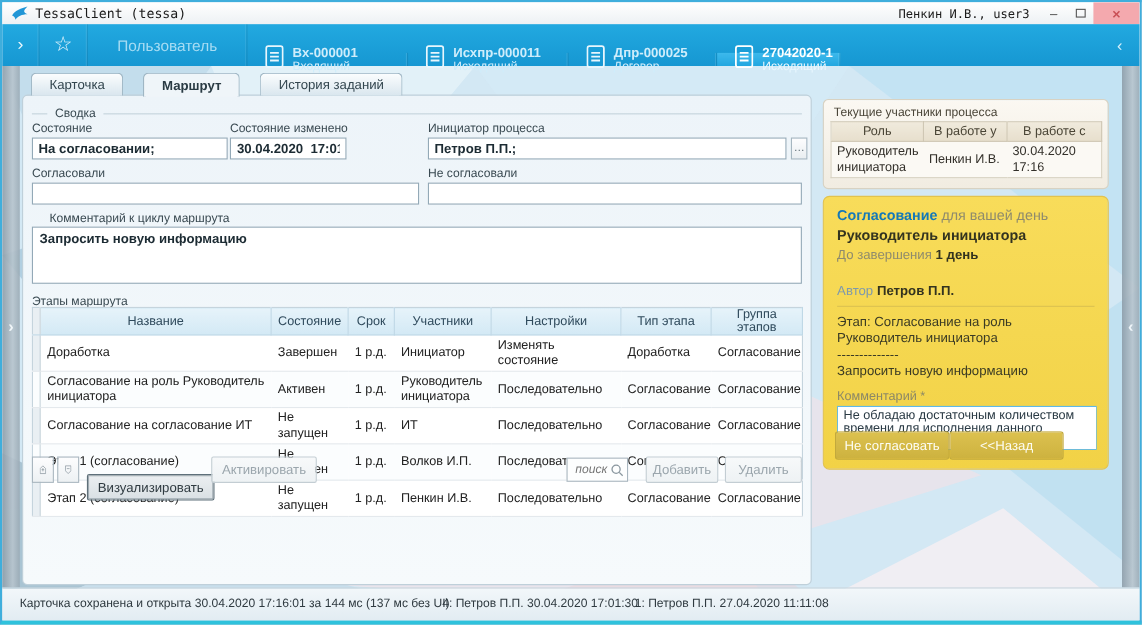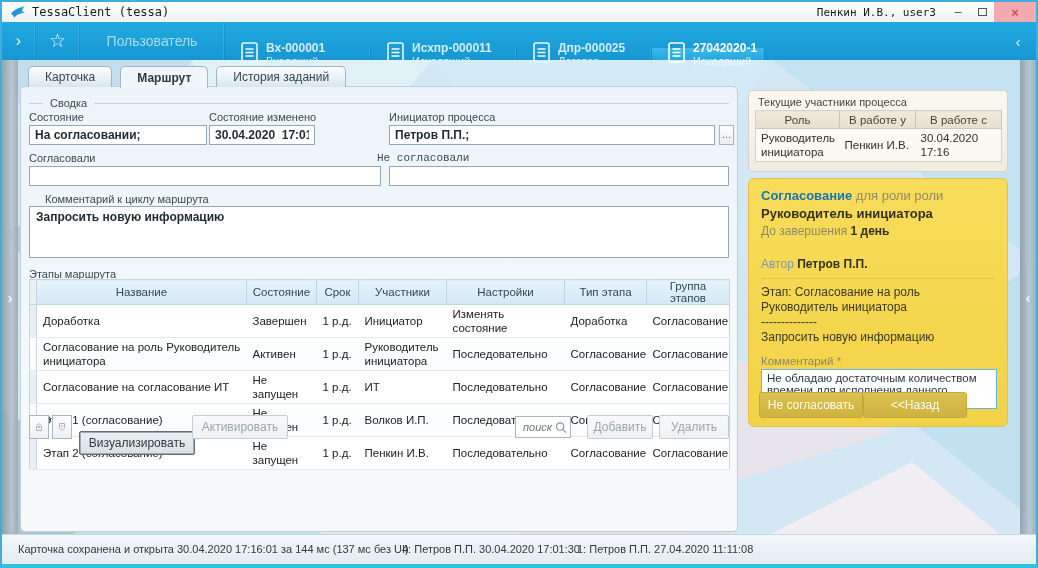--- a/index.html
+++ b/index.html
@@ -41,21 +41,21 @@
   .nav-spacer{flex:1;border:none;box-shadow:none;}
   .nav-collapse{width:36px;font-size:15px;color:#D9F1FB;border:none;box-shadow:none;}
   
   .side-strip{position:absolute;top:58px;height:474px;width:16px;
     background:linear-gradient(90deg,#8D9DA9,#B7C4CD 60%,#9AAAB5);opacity:.9;
     display:flex;align-items:center;justify-content:center;}
   .side-strip span{color:#F4F8FA;font-size:15px;font-weight:bold;}
   .strip-left{left:0;}
   .strip-right{left:1018px;}
   
-  .tabstrip{position:absolute;left:26px;top:64px;height:21px;z-index:3;display:flex;gap:8px;}
+  .tabstrip{position:absolute;left:26px;top:64px;height:21px;z-index:3;display:flex;gap:18px;}
   .ctab{height:21px;padding:0 16px;display:flex;align-items:center;
     border:1px solid #9FB6C4;border-bottom:none;border-radius:5px 5px 0 0;
     background:linear-gradient(#FBFDFE,#D9E6EE);font-size:12px;color:#33464F;}
   .ctab.active{background:#EFF5F9;height:22px;font-weight:bold;color:#2A3B44;}
   
   .panel{position:absolute;left:18px;top:84px;width:718px;height:446px;z-index:2;
     background:linear-gradient(180deg,#EDF4F9,#F6FAFC);
     border:1px solid #BFD0DA;border-radius:5px;}
   .group-line{position:absolute;left:8px;top:16px;width:700px;border-top:1px solid #C3D3DC;}
   .group-label{position:absolute;left:22px;top:10px;background:#EDF4F9;padding:0 7px;
@@ -274,21 +274,21 @@
 
     <div class="flabel" style="left:368px;top:24px;">Инициатор процесса</div>
     <input class="tb" style="left: 368px; top: 38px; width: 326px;" value="Петров П.П.;">
     <button class="more-btn" style="left:698px;top:38px;">
         <span>…</span>
       </button>
 
     <div class="flabel" style="left:8px;top:65px;">Согласовали</div>
     <input class="tb" style="left: 8px; top: 79px; width: 352px;" value="">
 
-    <div class="flabel" style="left:356px;top:65px;font-family:Liberation Mono, monospace;">Не согласовали</div>
+    <div class="flabel" style="left:368px;top:65px;">Не согласовали</div>
     <input class="tb" style="left: 368px; top: 79px; width: 340px;" value="">
 
     <div class="flabel" style="left:8px;top:106px;padding-left:16px;">Комментарий к циклу маршрута</div>
     <textarea class="tb-area" style="left: 8px; top: 119px; width: 700px; height: 52px;">Запросить новую информацию</textarea>
 
     <div class="flabel" style="left:8px;top:181px;">Этапы маршрута</div>
 
     <table class="stages-table">
       <colgroup>
         <col style="width:7px">
@@ -414,21 +414,21 @@
           <td>Пенкин И.В.</td>
           <td>30.04.2020 17:16</td>
         </tr>
       </tbody>
     </table>
   </div>
 
   <div class="taskcard">
     <div class="tc-row1">
       <span class="tc-type">Согласование</span>
-      <span class="tc-forrole">для роли роли</span>
+      <span class="tc-forrole">для вашей день</span>
     </div>
     <div class="tc-role">Руководитель инициатора</div>
     <div class="tc-dl"><span>До завершения</span> <b>1 день</b></div>
     <div class="tc-author"><span>Автор</span> <b>Петров П.П.</b></div>
     <hr class="tc-hr">
     <div class="tc-stage">Этап: Согласование на роль Руководитель инициатора</div>
     <div class="tc-dashes">--------------</div>
     <div class="tc-request">Запросить новую информацию</div>
     <div class="tc-label"><span>Комментарий</span> <span>*</span></div>
     <textarea class="tc-comment" style="">Не обладаю достаточным количеством времени для исполнения данного задания</textarea>

